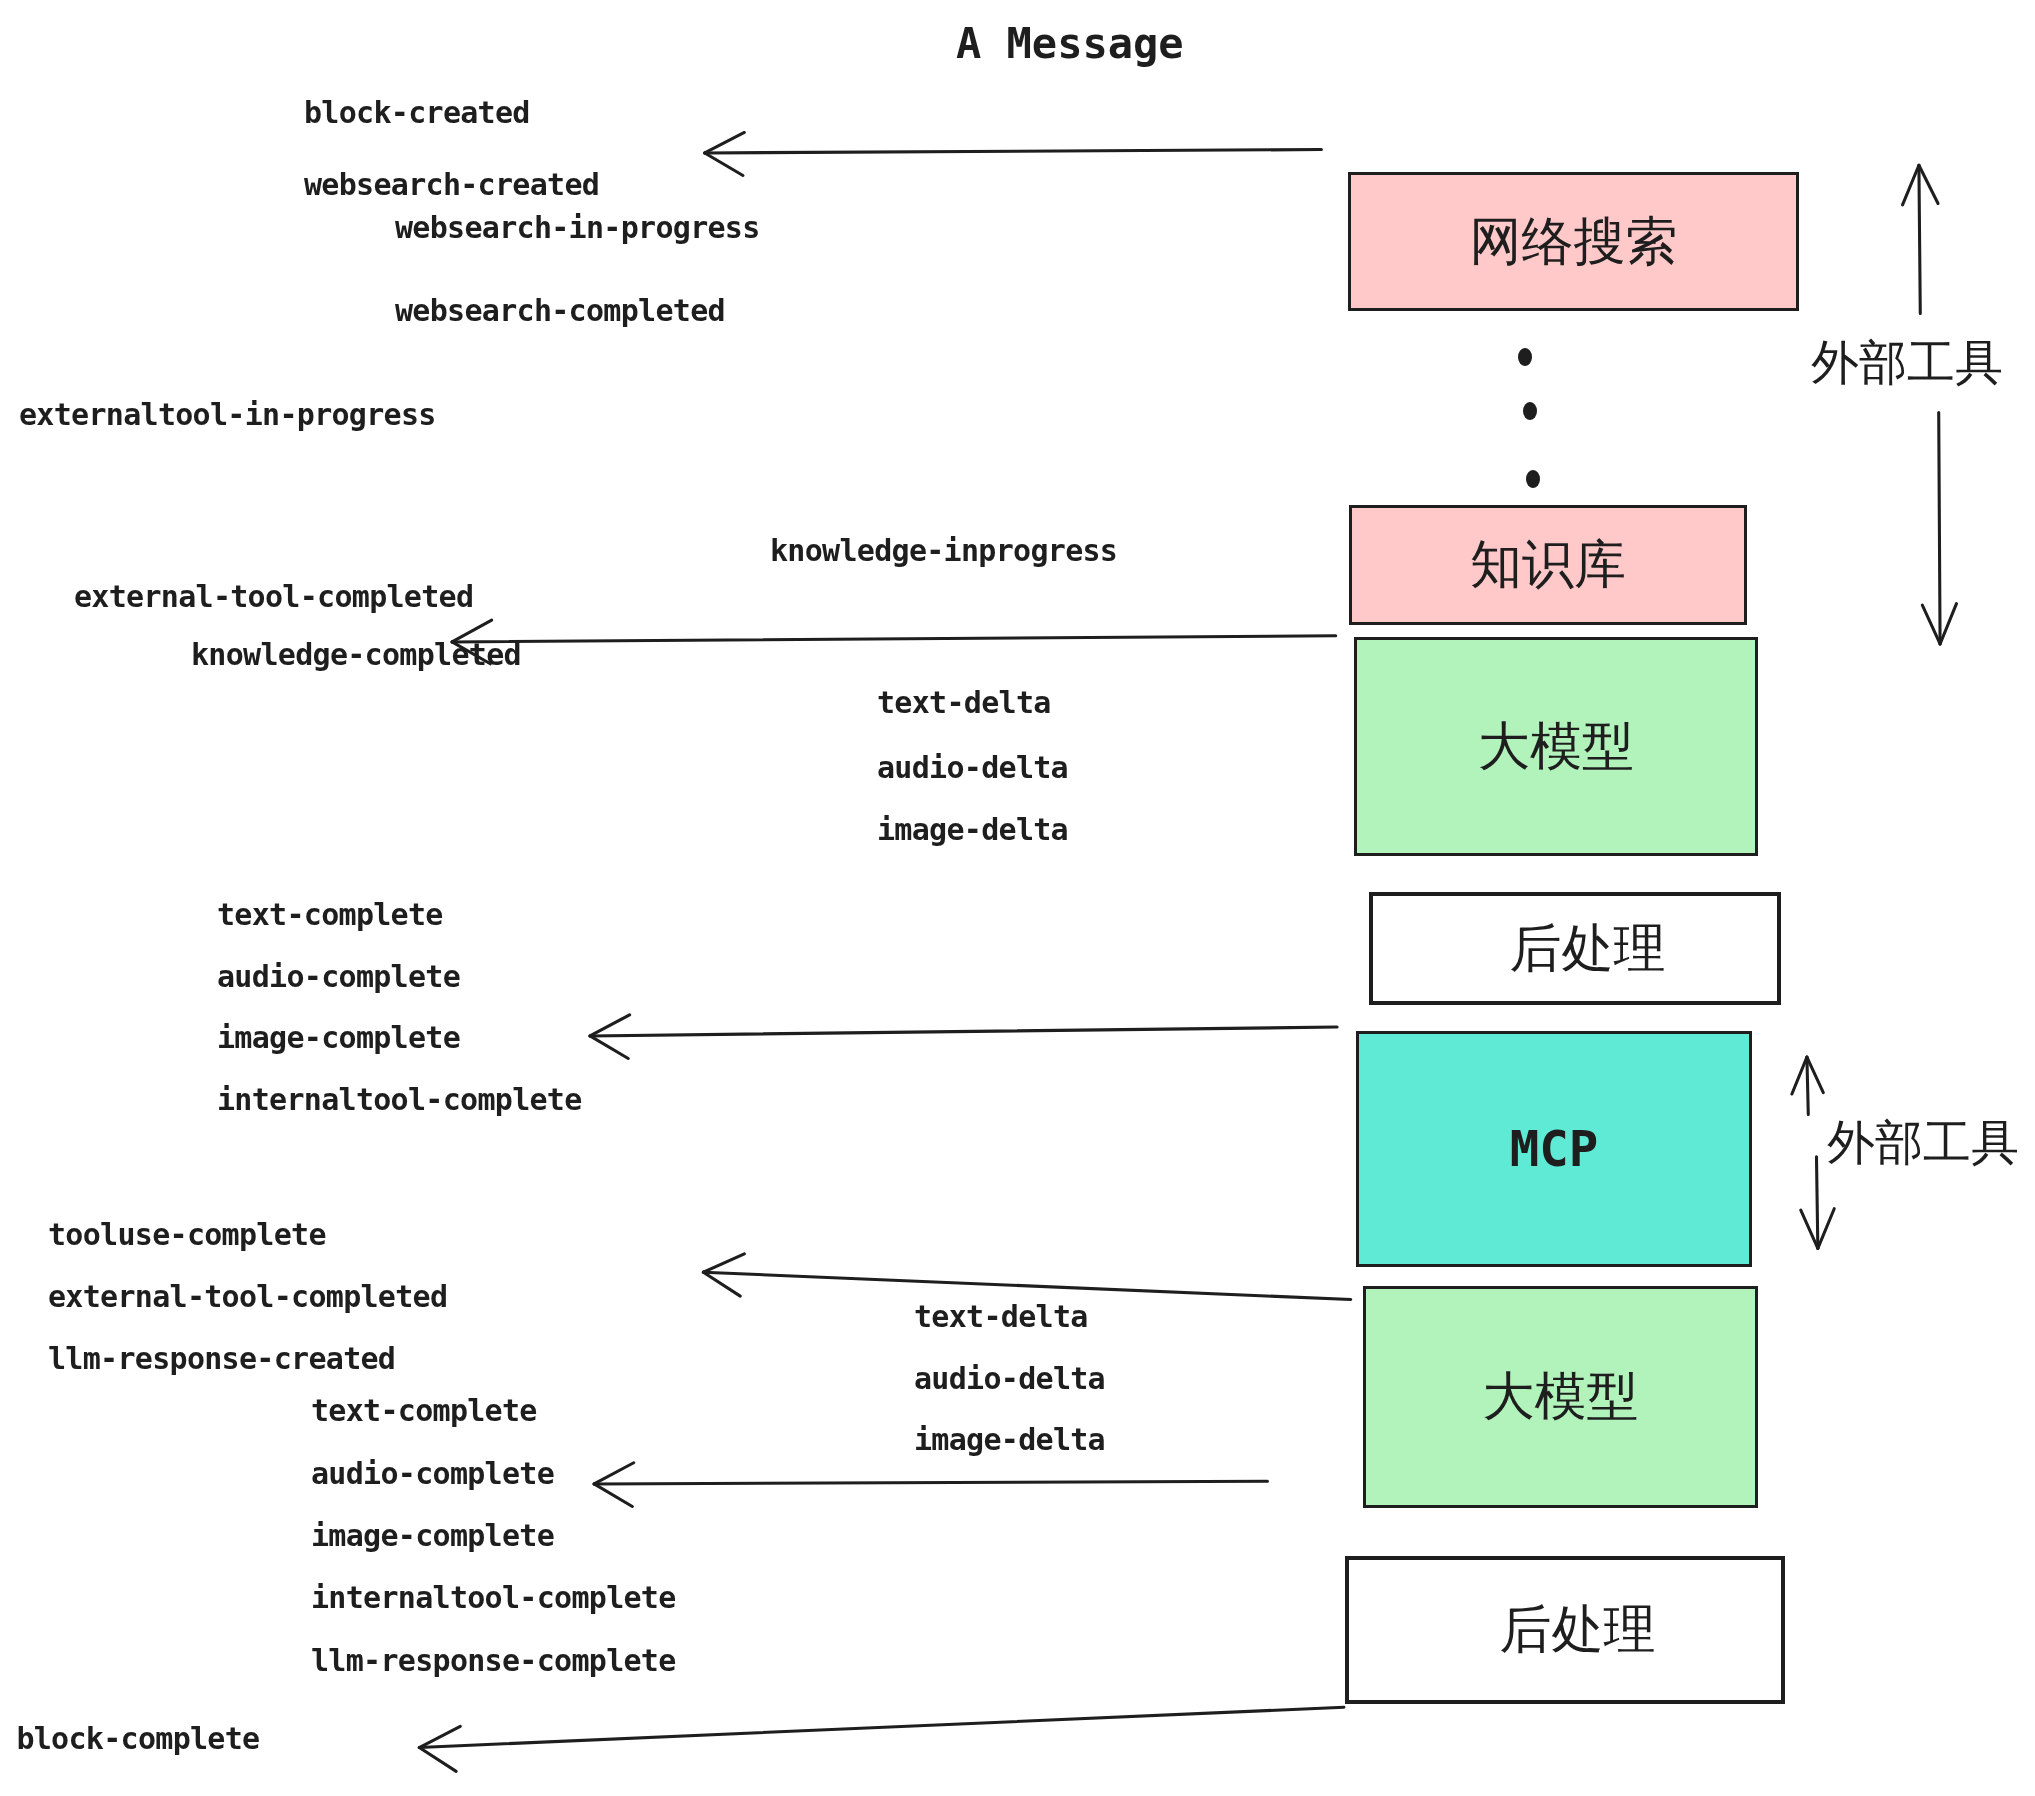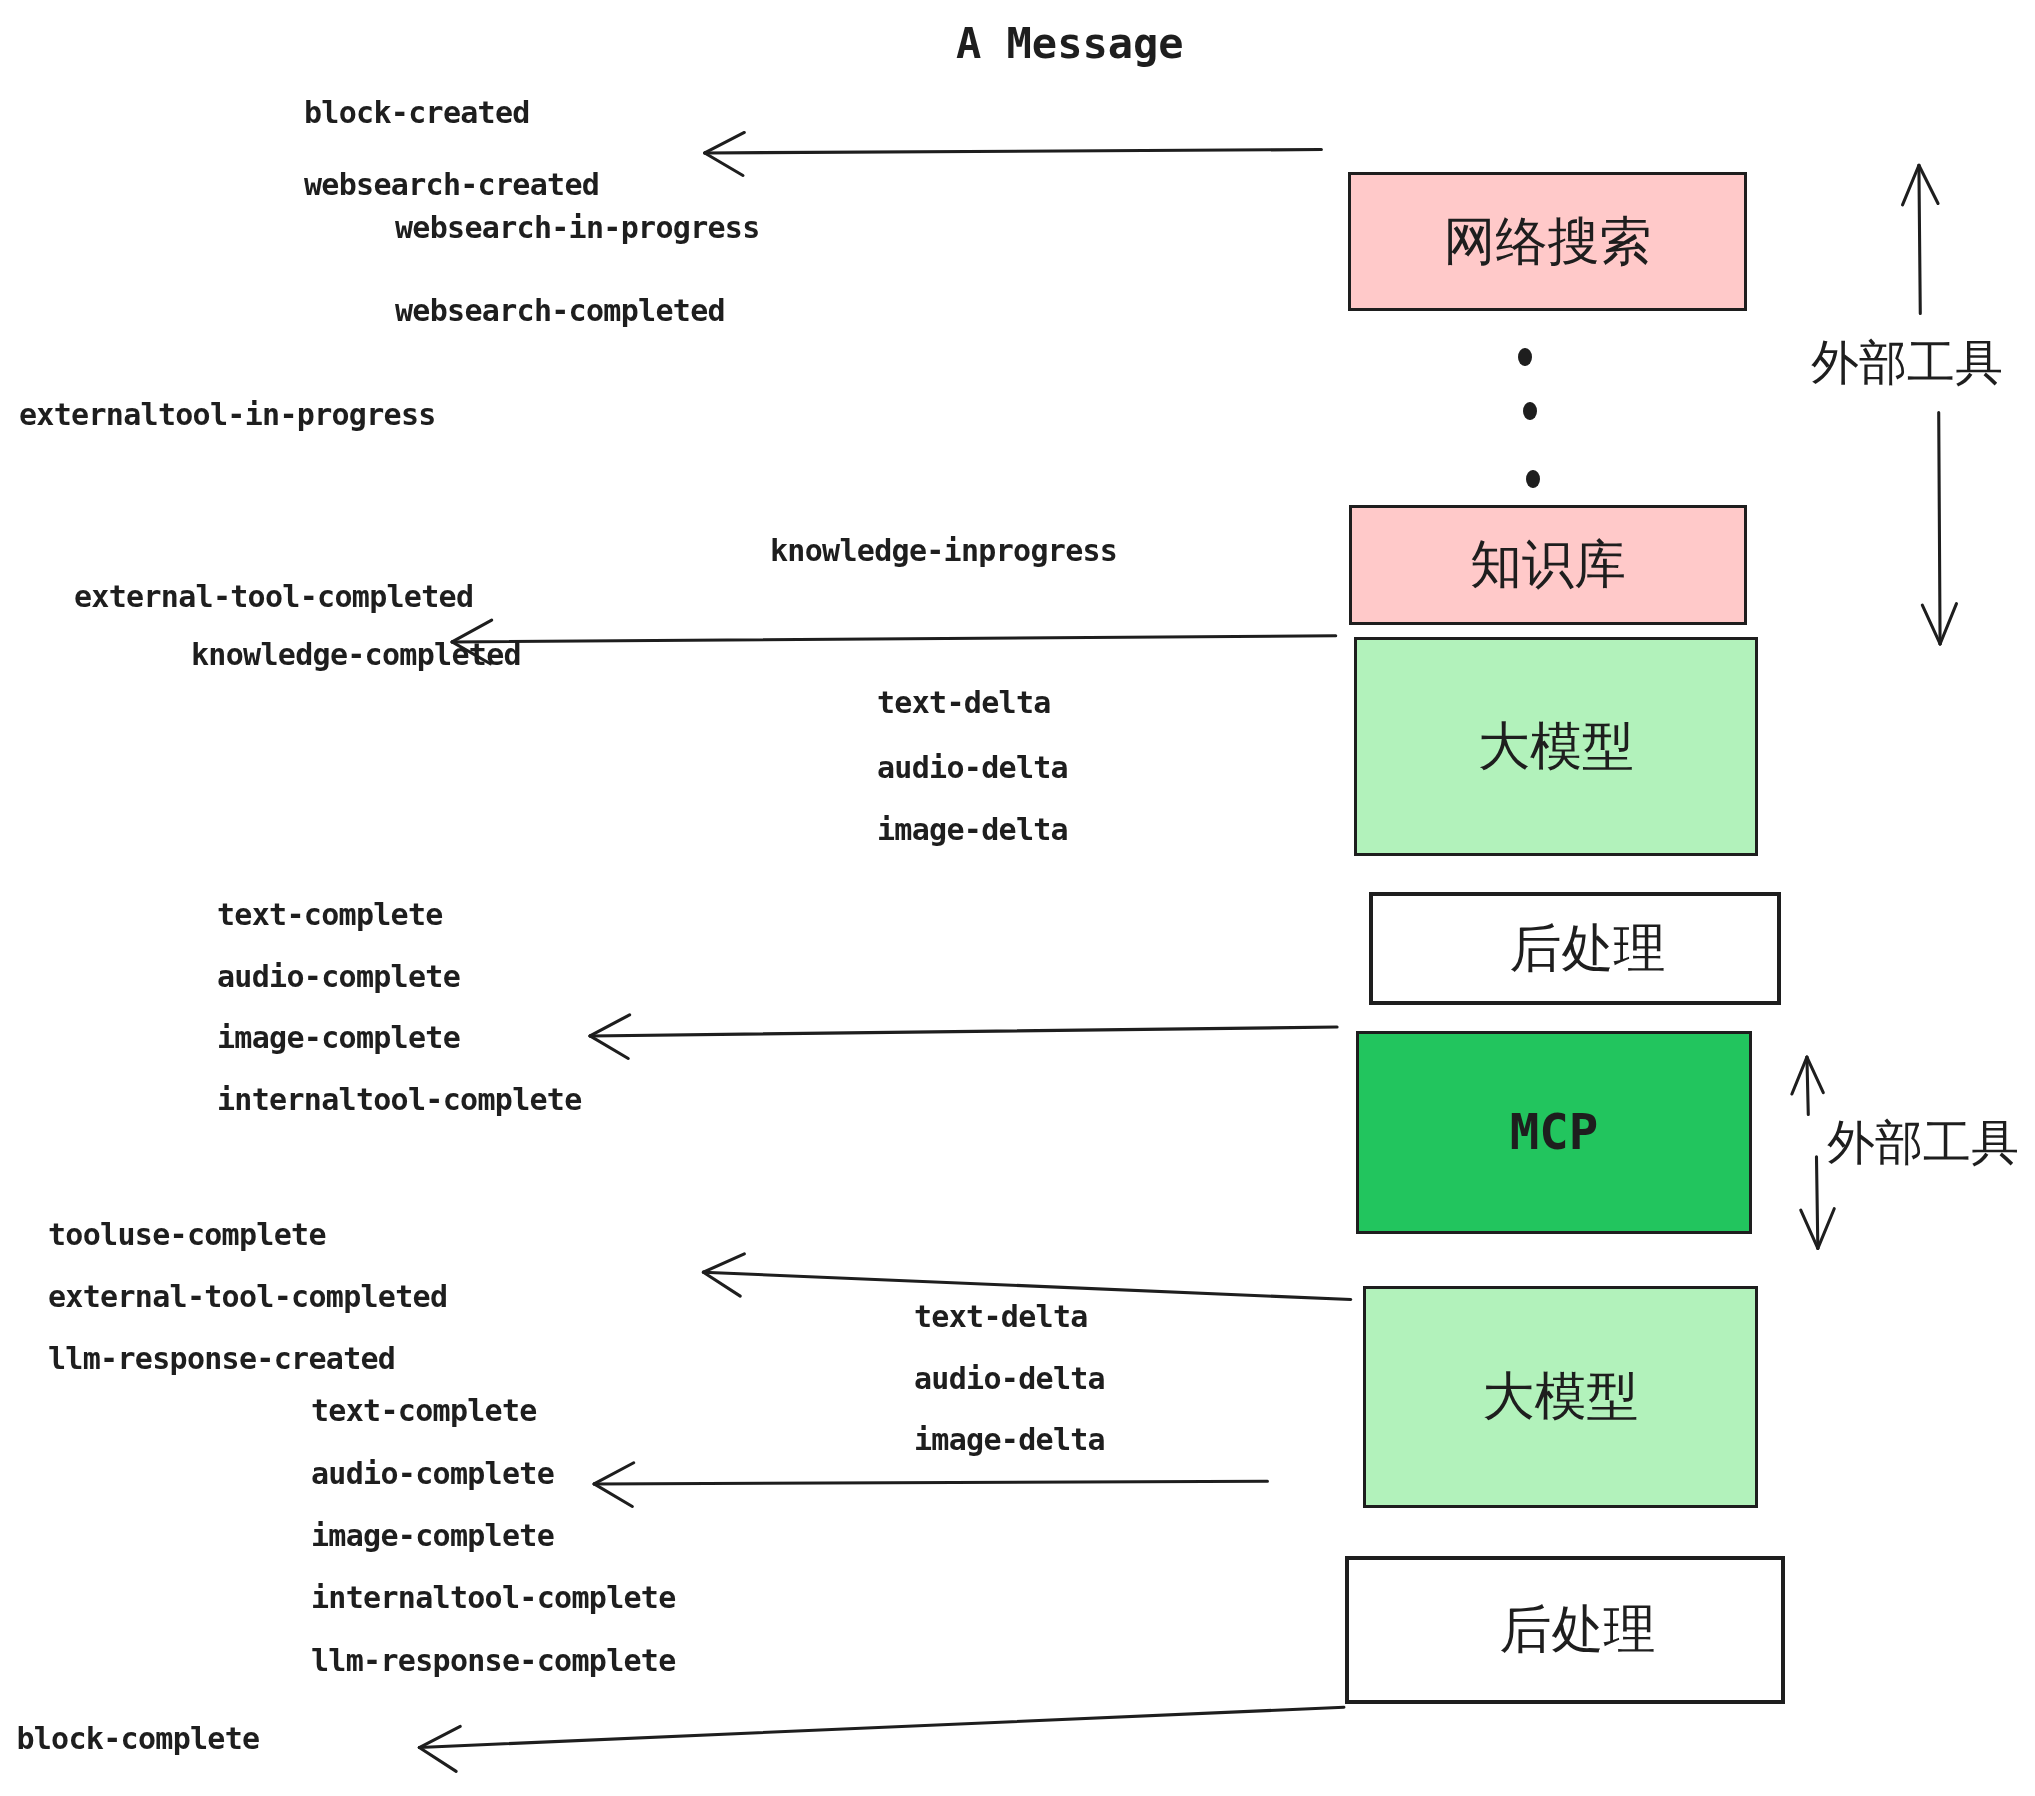--- a/index.html
+++ b/index.html
@@ -86,37 +86,37 @@
   <div class="evt" style="left:311px;top:1395px">text-complete</div>
   <div class="evt" style="left:311px;top:1458px">audio-complete</div>
   <div class="evt" style="left:311px;top:1520px">image-complete</div>
   <div class="evt" style="left:311px;top:1582px">internaltool-complete</div>
   <div class="evt" style="left:16.4px;top:1723px">block-complete</div>
   <div class="evt" style="left:311px;top:1645px">llm-response-complete</div>
   <div class="evt" style="left:914px;top:1301px">text-delta</div>
   <div class="evt" style="left:914px;top:1363px">audio-delta</div>
   <div class="evt" style="left:914px;top:1424px">image-delta</div>
 
-  <div class="box" style="left: 1348px; top: 172px; width: 399px; height: 139px; background-color: rgb(255, 201, 201);">
+  <div class="box" style="left: 1348px; top: 172px; width: 451px; height: 139px; background-color: rgb(255, 201, 201);">
     <span>网络搜索</span>
   </div>
 
   <div class="box" style="left: 1349px; top: 505px; width: 398px; height: 120px; background-color: rgb(255, 201, 201);">
     <span>知识库</span>
   </div>
 
   <div class="box" style="left: 1354px; top: 637px; width: 404px; height: 219px; background-color: rgb(178, 242, 187);">
     <span>大模型</span>
   </div>
 
   <div class="box white" style="left: 1369px; top: 892px; width: 412px; height: 113px; background-color: rgb(255, 255, 255);">
     <span>后处理</span>
   </div>
 
-  <div class="box mcp-font" style="left: 1356px; top: 1031px; width: 396px; height: 203px; background-color: #22c55e;">
+  <div class="box mcp-font" style="left: 1356px; top: 1031px; width: 396px; height: 236px; background-color: #5eead4;">
     <span>MCP</span>
   </div>
 
   <div class="box" style="left: 1363px; top: 1286px; width: 395px; height: 222px; background-color: rgb(178, 242, 187);">
     <span>大模型</span>
   </div>
 
   <div class="box white" style="left: 1345px; top: 1556px; width: 440px; height: 148px; background-color: rgb(255, 255, 255);">
     <span>后处理</span>
   </div>

